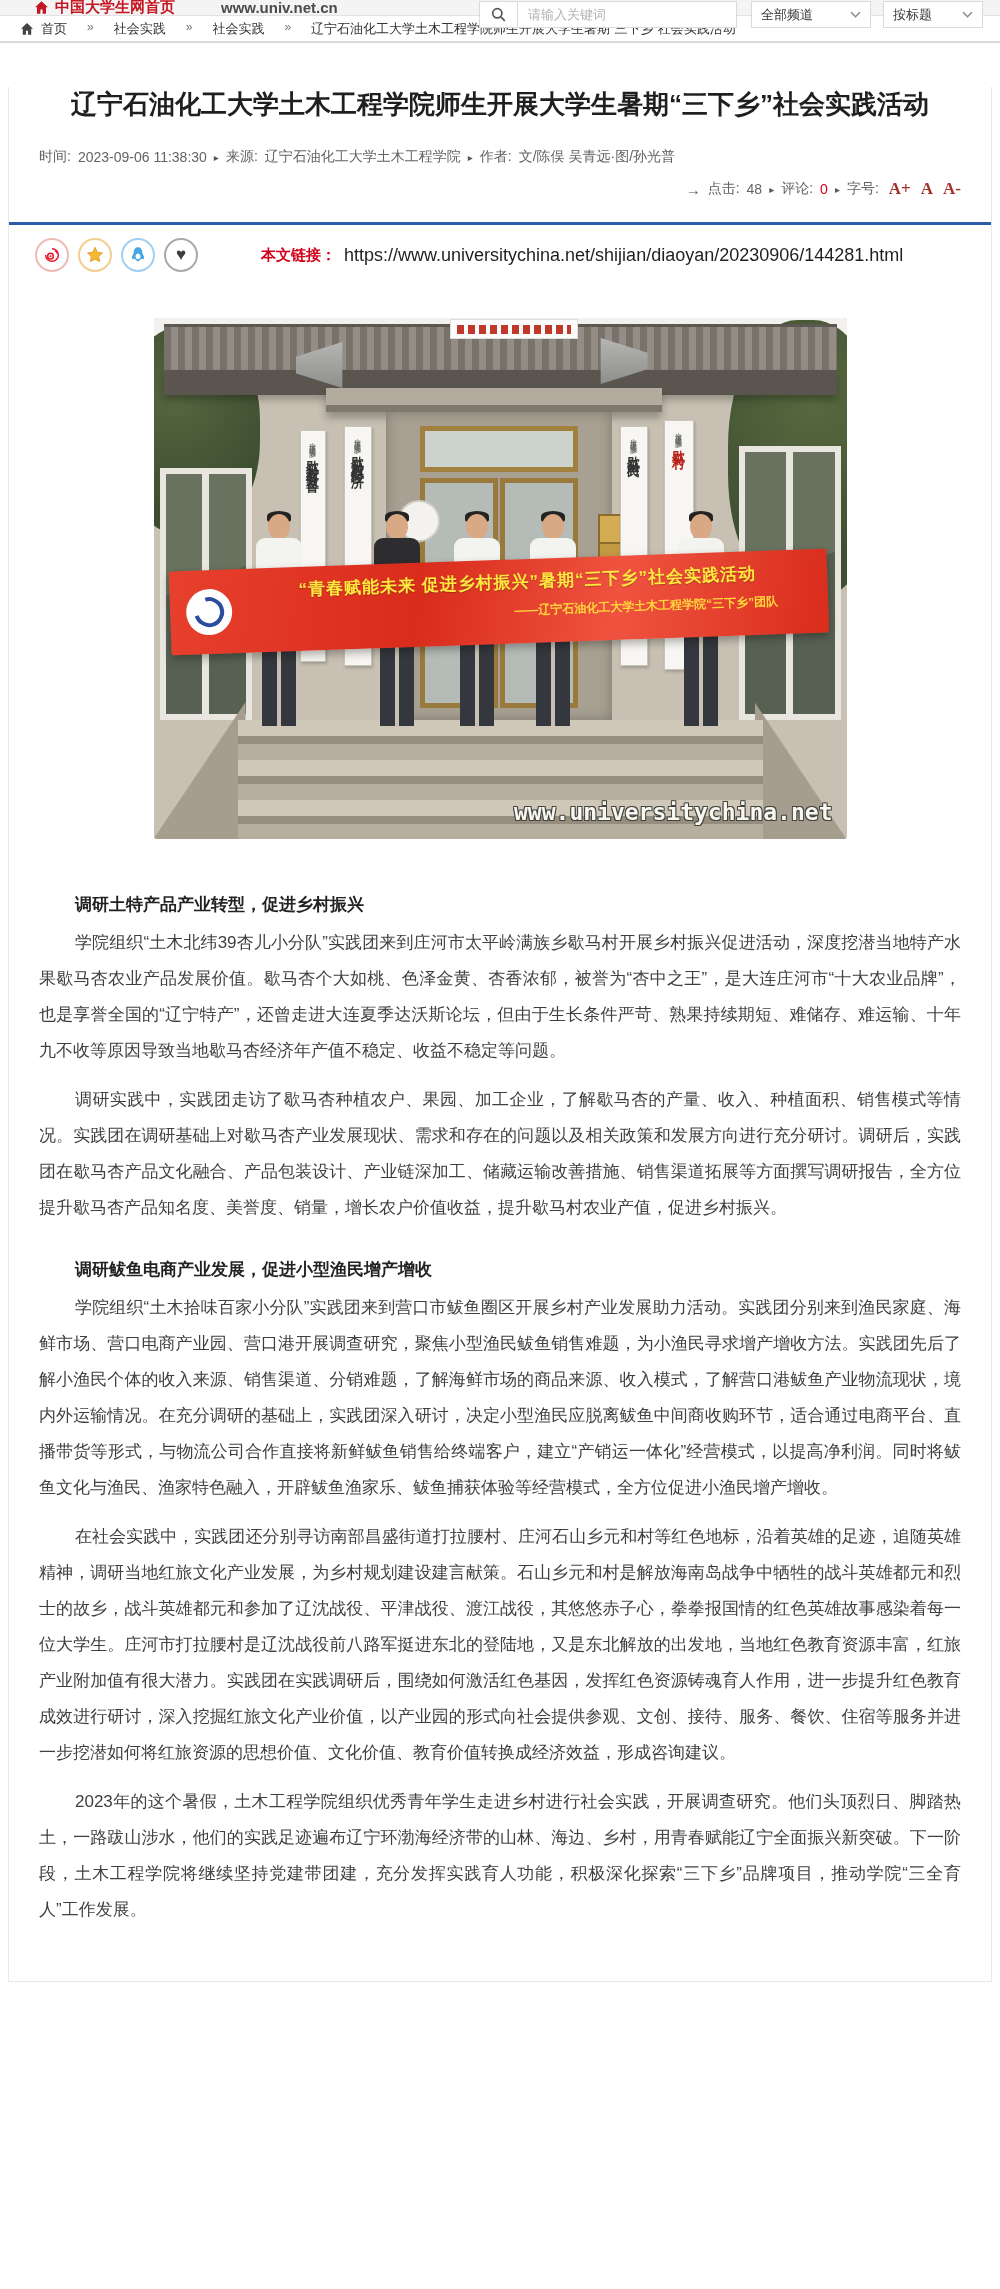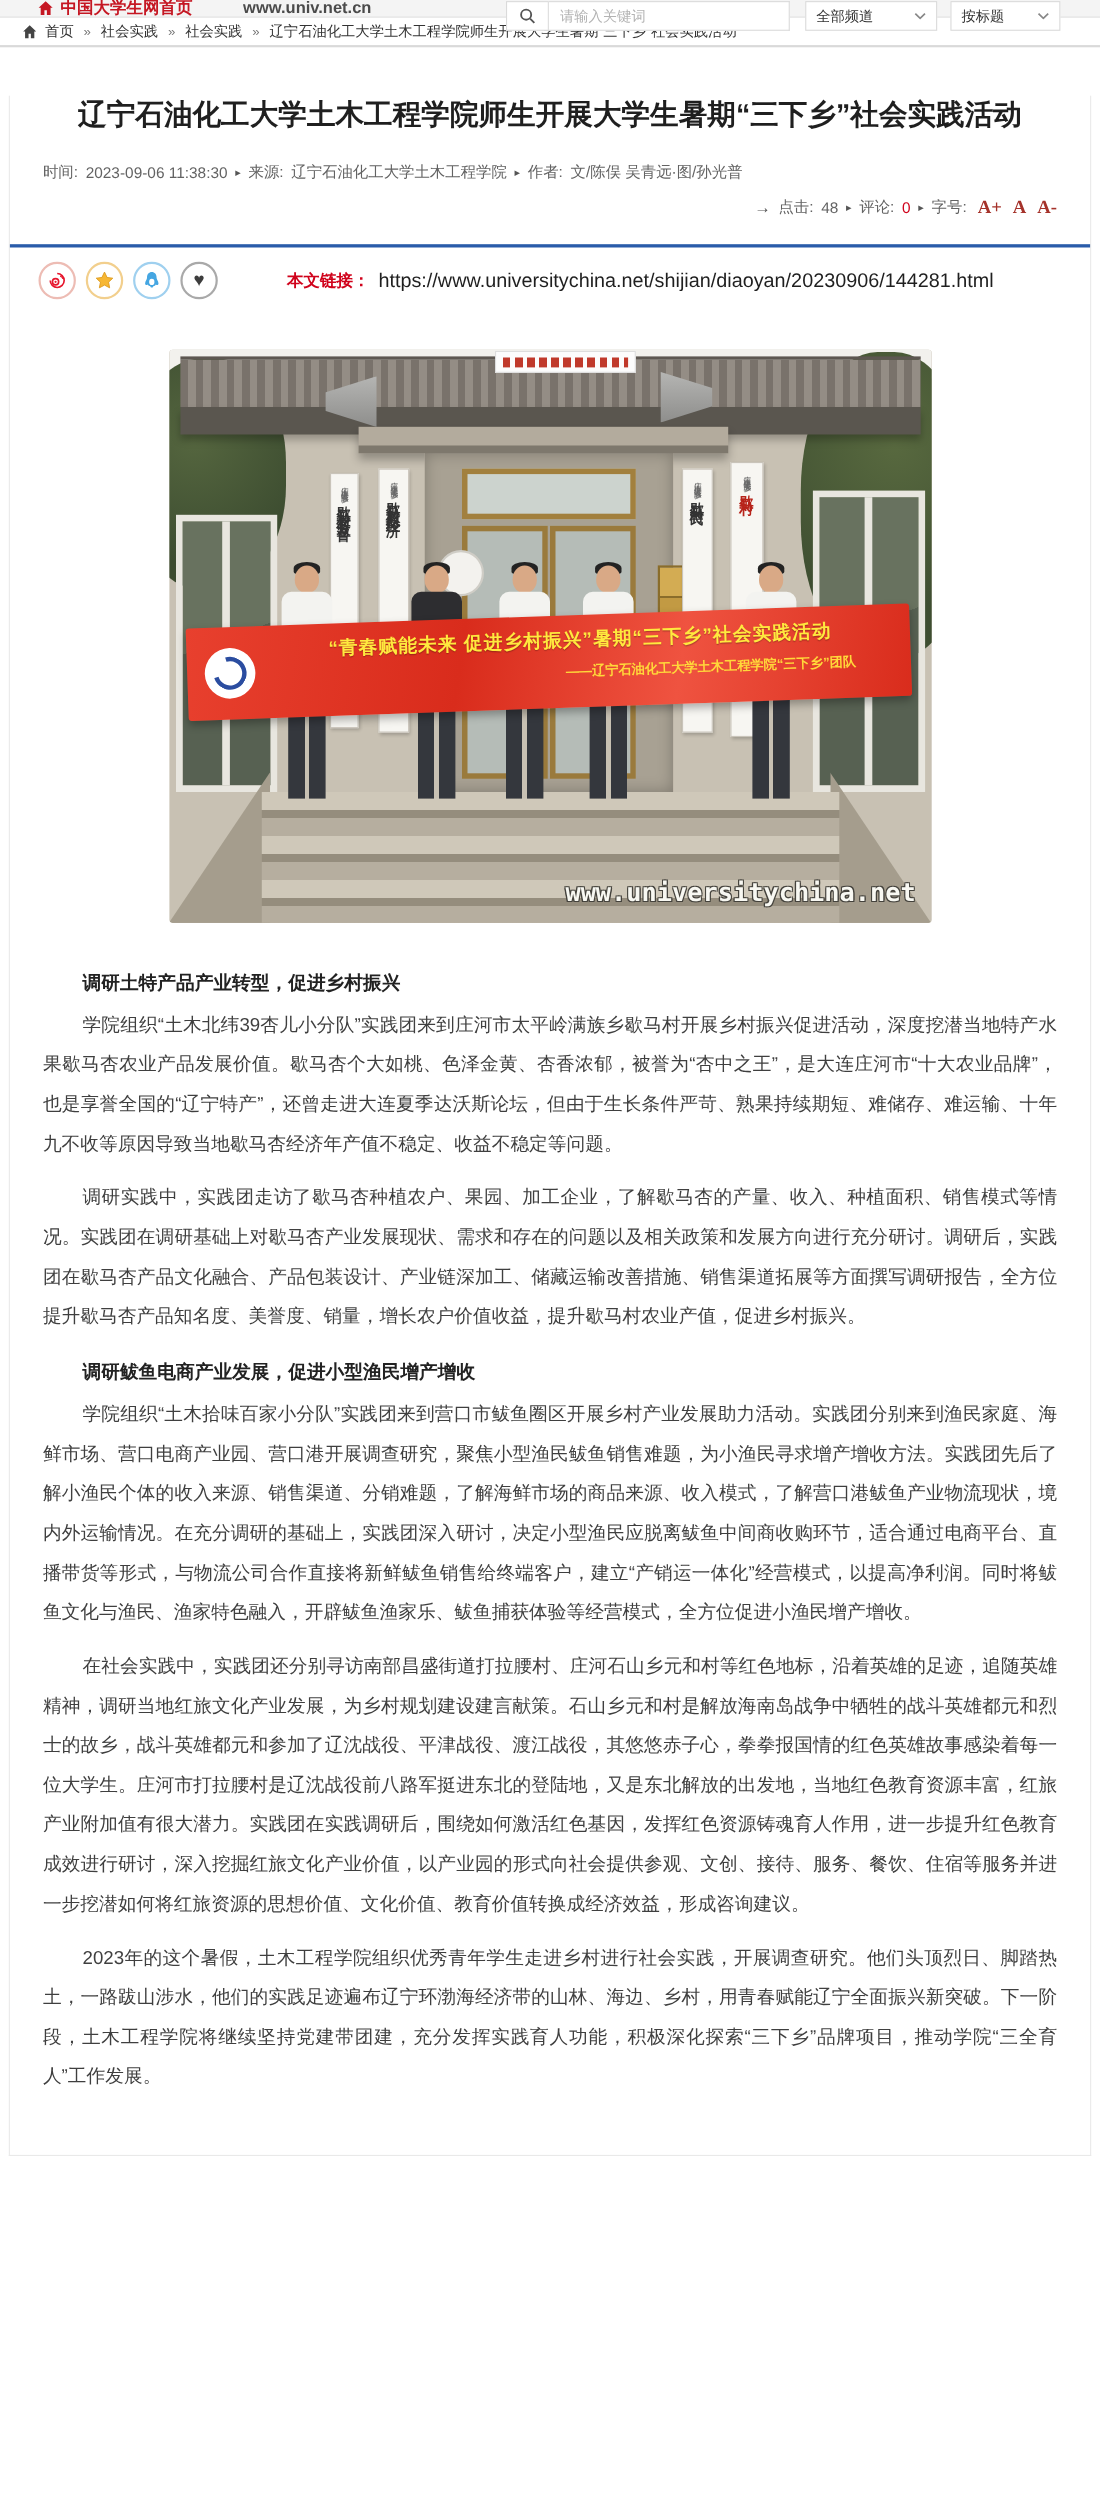--- a/index.html
+++ b/index.html
@@ -5,32 +5,32 @@
   *{margin:0;padding:0;box-sizing:border-box}
   html,body{background:#fff}
   body{width:1000px;font-family:"Liberation Sans","DejaVu Sans",sans-serif;color:#333}
   a{text-decoration:none;color:inherit;cursor:pointer}
 
   
   .topbar{height:16px;background:#f4f4f4;border-bottom:1px solid #e2e2e2;position:relative;display:flex;align-items:center}
   .logo{display:flex;align-items:center;gap:6px;margin-left:34px;color:#c51723;font-weight:bold;font-size:15px}
   .logo svg{display:block}
   .site-url{color:#4b4b4b;font-weight:bold;font-size:15px;margin-left:46px}
-  .search-group{position:absolute;left:460px;top:1px;height:27px;display:flex;align-items:stretch}
+  .search-group{position:absolute;left:479px;top:1px;height:27px;display:flex;align-items:stretch}
   .search-btn{width:39px;background:#fff;border:1px solid #dadada;display:flex;align-items:center;justify-content:center;cursor:pointer}
   .search-input{width:219px;border:1px solid #dadada;border-left:none;background:#fff;padding:0 10px;font-size:13px;color:#333;outline:none;font-family:inherit}
   .search-input::placeholder{color:#b3b3b3}
   .select{display:flex;align-items:center;justify-content:space-between;background:#fff;border:1px solid #dadada;padding:0 9px;font-size:13px;color:#333;cursor:pointer}
   .sel-channel{width:120px;margin-left:14px}
   .sel-mode{width:100px;margin-left:12px}
 
   
   .breadcrumb{height:27px;display:flex;align-items:center;padding:0 20px;font-size:13px;color:#333;background:#fff;border-bottom:2px solid #d9d9d9}
   .breadcrumb .home-glyph{color:#444;margin-right:7px;display:flex}
-  .bc-items{display:flex;align-items:center;gap:9px;white-space:nowrap;overflow:hidden}
+  .bc-items{display:flex;gap:20px;white-space:nowrap;overflow:hidden}
   .bc-sep{color:#777;font-size:12px}
   .bc-link{color:#333}
   .bc-current{color:#333}
 
   
   .container{margin:0 8px;border:1px solid #e9e9e9;border-top:none;background:#fff;padding-bottom:6px}
   .art-title{margin-top:44px;padding:0 60px;text-align:center;font-size:26px;line-height:1.35;font-weight:bold;color:#1f1f1f}
   .meta1{margin-top:26px;padding:0 30px;font-size:14px;color:#636363;display:flex;align-items:center;gap:7px;flex-wrap:wrap}
   .meta2{margin-top:13px;padding:0 30px;font-size:14px;color:#636363;display:flex;justify-content:flex-end;align-items:center;gap:7px}
   .meta-sep{color:#555;font-size:10px}
@@ -99,21 +99,21 @@
   .ph-banner-logo{left:16px;top:19px;width:46px;height:46px;border-radius:50%;background:#fff}
   .ph-banner-logo i{position:absolute;left:8px;top:8px;width:30px;height:30px;border-radius:50%;border:4px solid #2b4da0;border-left-color:transparent;display:block;transform:rotate(30deg)}
   .ph-banner-text{left:74px;right:16px;top:11px;text-align:center}
   .ph-banner-text .bl1{position:static;color:#ffe93e;font-size:17px;font-weight:bold;letter-spacing:1px;text-shadow:0 1px 1px rgba(0,0,0,.25)}
   .ph-banner-text .bl2{position:static;color:#ffd83a;font-size:12px;font-weight:bold;margin-top:9px;text-align:right;padding-right:34px}
   .ph-watermark{right:14px;bottom:14px;font-family:"DejaVu Sans Mono",monospace;font-weight:bold;font-size:23px;color:#f8f8f2;text-shadow:1px 1px 0 #45433d,-1px -1px 0 #45433d,1px -1px 0 #45433d,-1px 1px 0 #45433d}
 
   
   .article-body{padding:22px 30px 34px;font-size:17px;line-height:36px;color:#3f3f3f}
   .art-p{text-indent:36px;margin-bottom:13px;text-align:justify}
-  .art-h{font-size:17px;font-weight:bold;color:#222;padding-left:36px;margin:15px 0 2px}
+  .art-h{font-size:17px;font-weight:bold;color:#222;padding-left:36px;margin:26px 0 2px}
 </style>
 </head>
 <body>
 
 <div class="topbar">
   <a class="logo">
     <span style="display:flex">
       <svg width="15" height="15" viewBox="0 0 16 16" fill="#c51723">
           <path d="M8 1.2 1.2 7.6h2v7h3.6V10h2.4v4.6h3.6v-7h2z"></path>
         </svg>

